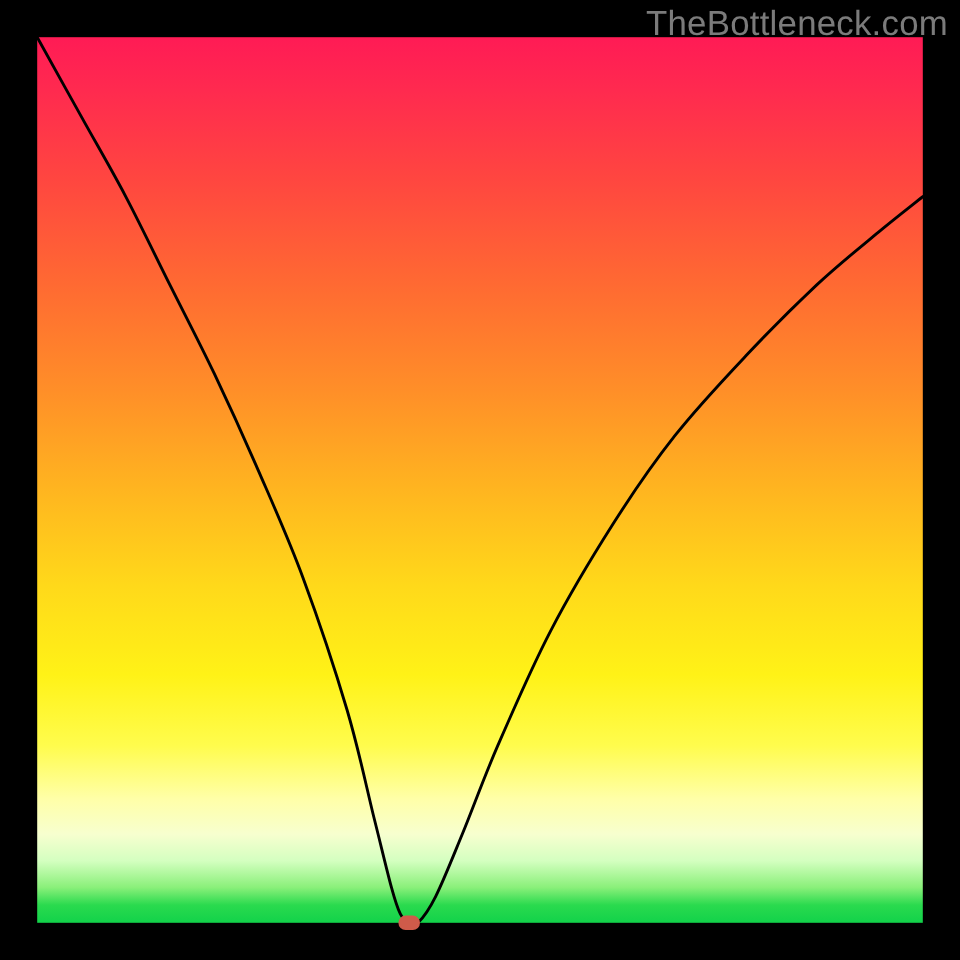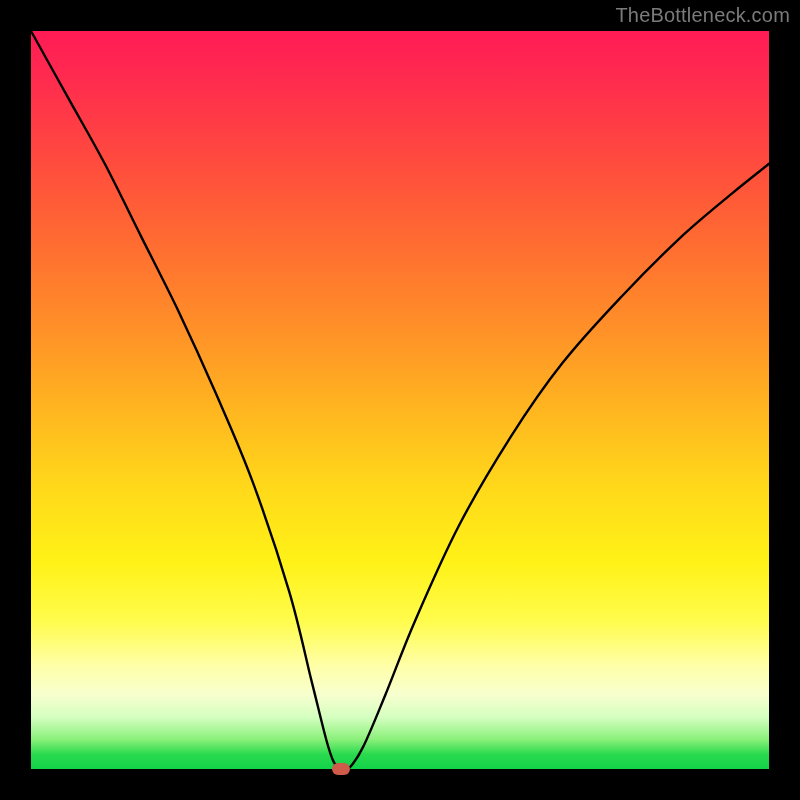--- a/index.html
+++ b/index.html
@@ -41,21 +41,21 @@
       #8af07a 96%,
       #2ada4e 98%,
       #12d24a 100%
     );
   }
   .watermark {
     position: absolute;
     top: 4px;
     right: 10px;
     color: #7b7b7b;
-    font-size: 20px;
+    font-size: 29px;
     letter-spacing: 0.2px;
     font-weight: 500;
     user-select: none;
   }
   svg.curve {
     position: absolute;
     left: 0;
     top: 0;
     width: 738px;
     height: 738px;

